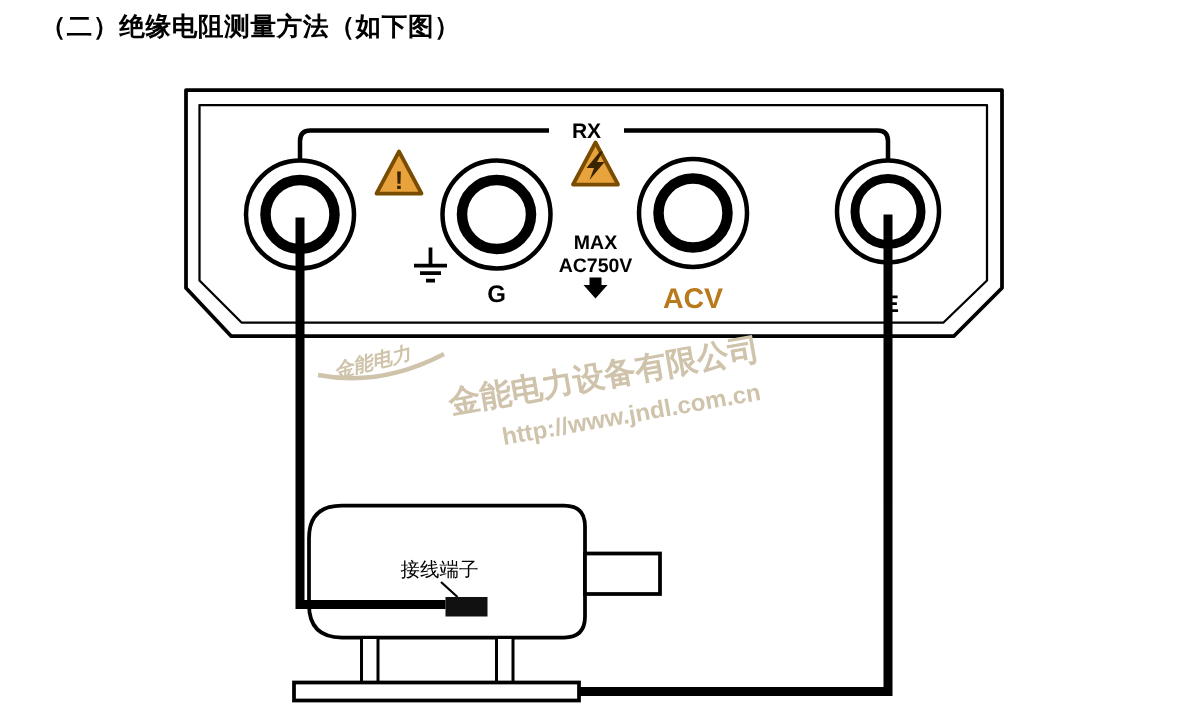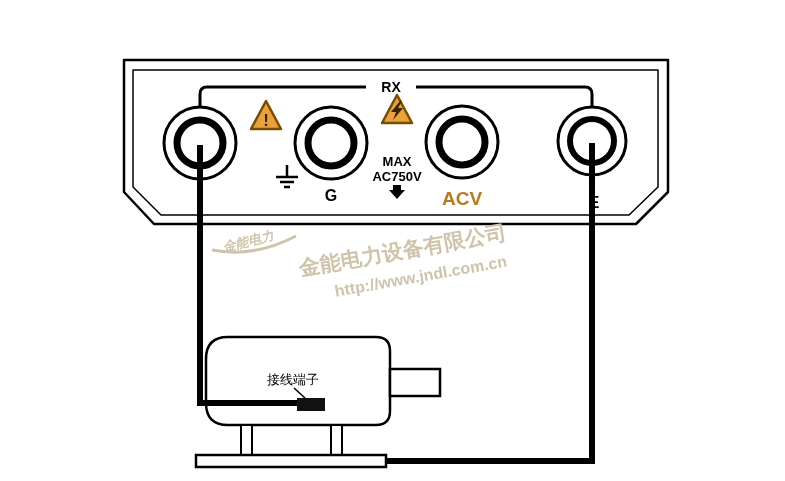--- a/index.html
+++ b/index.html
@@ -37,20 +37,21 @@
   }
   svg text {
     font-family: "Liberation Sans", sans-serif;
   }
 </style>
 </head>
 <body>
 
 <div class="page">
 
+  <h1 class="title">（二）绝缘电阻测量方法（如下图）</h1>
 
   <svg class="diagram" viewBox="0 0 785 481">
 
     <path d="M124,60 H668 V192 L636,224 H154 L124,192 Z" fill="#ffffff" stroke="#000000" stroke-width="2.5" stroke-linejoin="round"></path>
     <path d="M133,70 H658 V187 L629,215 H161 L133,187 Z" fill="none" stroke="#000000" stroke-width="1.5" stroke-linejoin="round"></path>
 
     <path d="M200,112 V94 Q200,87 207,87 H366 M416,87 H585 Q592,87 592,94 V110" fill="none" stroke="#000000" stroke-width="3"></path>
     <text x="391" y="92" text-anchor="middle" font-size="14" font-weight="bold" fill="#000000">RX</text>
 
     <g>

